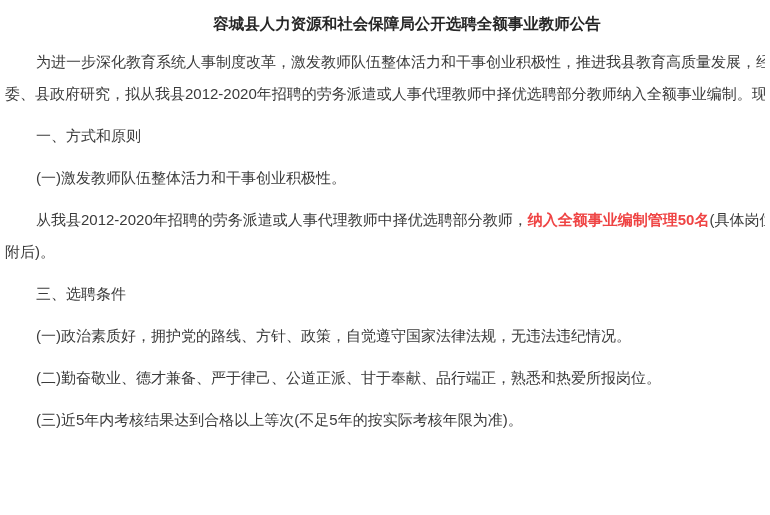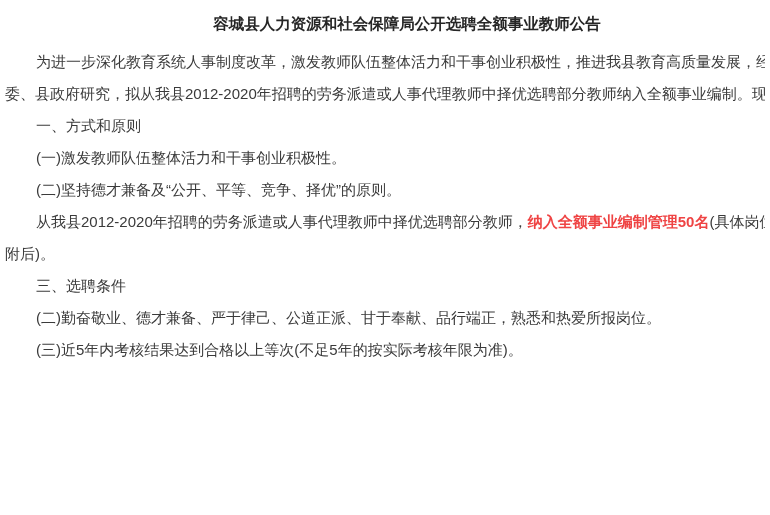--- a/index.html
+++ b/index.html
@@ -33,21 +33,21 @@
     font-size: 15px;
     line-height: 32px;
     white-space: nowrap;
     overflow: hidden;
     color: #3a3a3a;
   }
   .indent {
     padding-left: 31px;
   }
   .gap {
-    margin-top: 0;
+    margin-top: 10px;
   }
   .bold {
     font-weight: 700;
     color: #ef4444;
   }
 </style>
 </head>
 <body>
 
 <div class="page">
@@ -56,29 +56,29 @@
 
   <div class="line indent">为进一步深化教育系统人事制度改革，激发教师队伍整体活力和干事创业积极性，推进我县教育高质量发展，经县</div>
 
   <div class="line">委、县政府研究，拟从我县2012-2020年招聘的劳务派遣或人事代理教师中择优选聘部分教师纳入全额事业编制。现公告</div>
 
 
   <div class="line indent gap">一、方式和原则</div>
 
   <div class="line indent gap">(一)激发教师队伍整体活力和干事创业积极性。</div>
 
-  <div class="line indent gap">(二)坚持德才兼备及“公开、平等、竞争、择优”的原则。</div>
 
 
   <div class="line indent gap">
     <span>从我县2012-2020年招聘的劳务派遣或人事代理教师中择优选聘部分教师，</span><span class="bold">纳入全额事业编制管理50名</span><span>(具体岗位信息</span>
   </div>
 
   <div class="line">附后)。</div>
 
   <div class="line indent gap">三、选聘条件</div>
 
+  <div class="line indent gap">(一)政治素质好，拥护党的路线、方针、政策，自觉遵守国家法律法规，无违法违纪情况。</div>
 
   <div class="line indent gap">(二)勤奋敬业、德才兼备、严于律己、公道正派、甘于奉献、品行端正，熟悉和热爱所报岗位。</div>
 
   <div class="line indent gap">(三)近5年内考核结果达到合格以上等次(不足5年的按实际考核年限为准)。</div>
 
 </div>
 
 </body></html>

